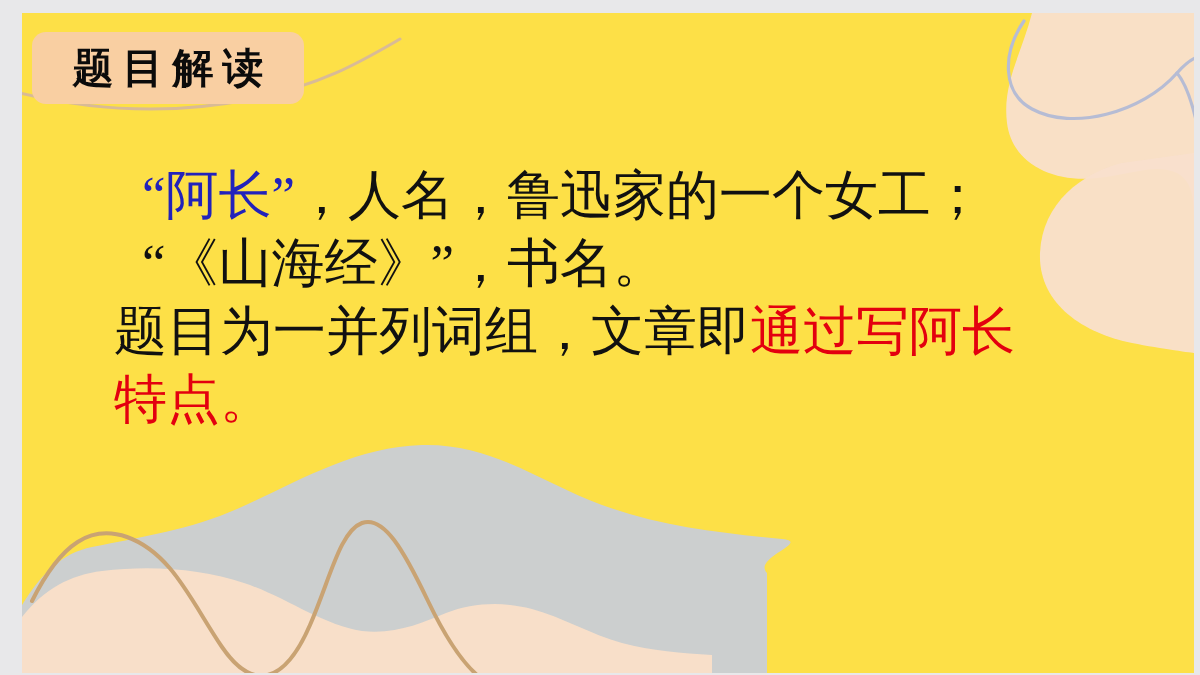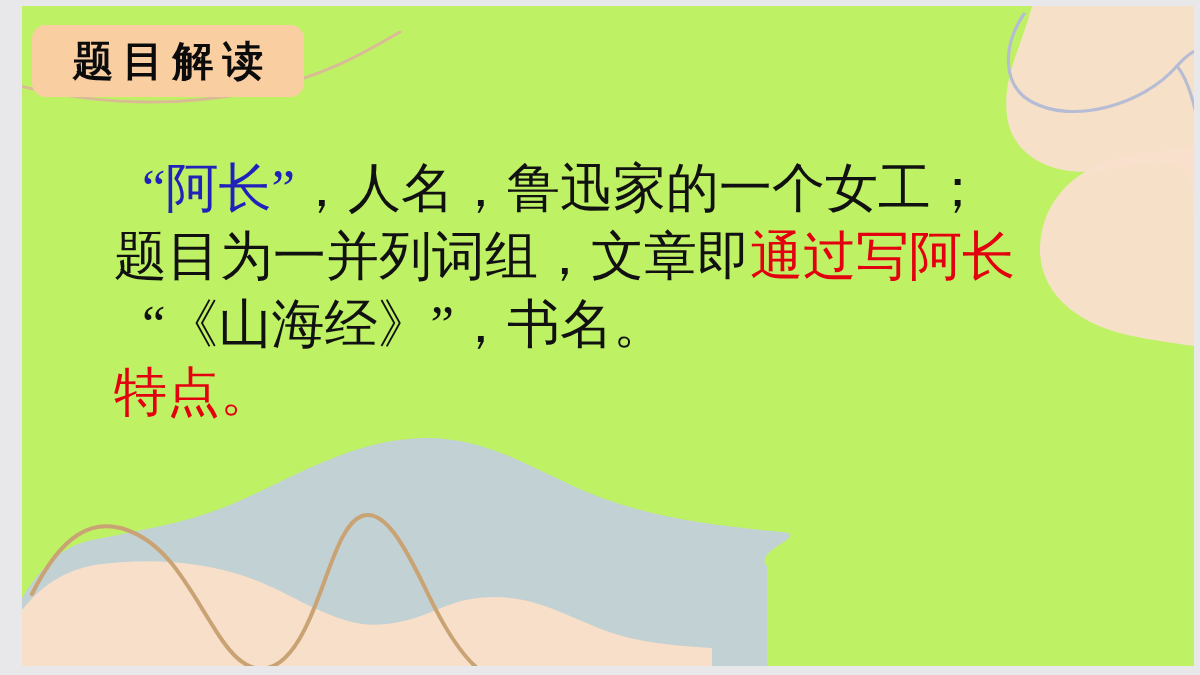--- a/index.html
+++ b/index.html
@@ -78,21 +78,21 @@
   }
   .seg-black { color: #111111; }
   .seg-blue  { color: #2222bb; }
   .seg-red   { color: #e3000f; }
 </style>
 </head>
 <body>
 
 <div id="slide" style="background: rgb(232, 232, 234);">
 
-  <div id="page-surface" style="background: #bef264;">
+  <div id="page-surface" style="background: #fde047; margin-top: 7px;">
 
     <svg class="deco-svg" viewBox="0 0 1172 660" preserveAspectRatio="none">
 
       <path d="M1010,0 C1000,40 980,70 985,110 C990,150 1030,170 1075,165
                C1110,161 1135,150 1155,160 C1172,169 1172,190 1172,210
                L1172,0 Z" fill="#f9dfcd" opacity="0.95"></path>
       <path d="M1100,150 C1060,160 1020,190 1018,240 C1016,290 1060,320 1110,330
                C1140,336 1172,340 1172,340 L1172,140 Z" fill="#f9dfcd" opacity="0.95"></path>
 
       <path d="M1002,8 C980,40 980,80 1010,96 C1050,118 1120,100 1155,60
@@ -116,19 +116,19 @@
                C362,502 382,538 406,588 C430,638 452,664 470,672" fill="none" stroke="#c9a373" stroke-width="4" stroke-linecap="round"></path>
 
     </svg>
 
     <div id="title-badge" style="background: rgb(249, 207, 162);">
       <span class="badge-text" style="color: rgb(11, 11, 11);">题目解读</span>
     </div>
 
     <div id="body-text">
         <div class="text-line indent"><span class="seg-blue" style="color: rgb(34, 34, 187);">“阿长”</span><span class="seg-black" style="color: rgb(17, 17, 17);">，人名，鲁迅家的一个女工；</span></div>
+        <div class="text-line indent"><span class="seg-black" style="color: rgb(17, 17, 17);">“《山海经》”，书名。</span></div>
         <div class="text-line"><span class="seg-black" style="color: rgb(17, 17, 17);">题目为一并列词组，文章即</span><span class="seg-red" style="color: rgb(227, 0, 15);">通过写阿长</span></div>
-        <div class="text-line indent"><span class="seg-black" style="color: rgb(17, 17, 17);">“《山海经》”，书名。</span></div>
         <div class="text-line"><span class="seg-red" style="color: rgb(227, 0, 15);">特点。</span></div>
       </div>
 
   </div>
 </div>
 
 </body></html>

